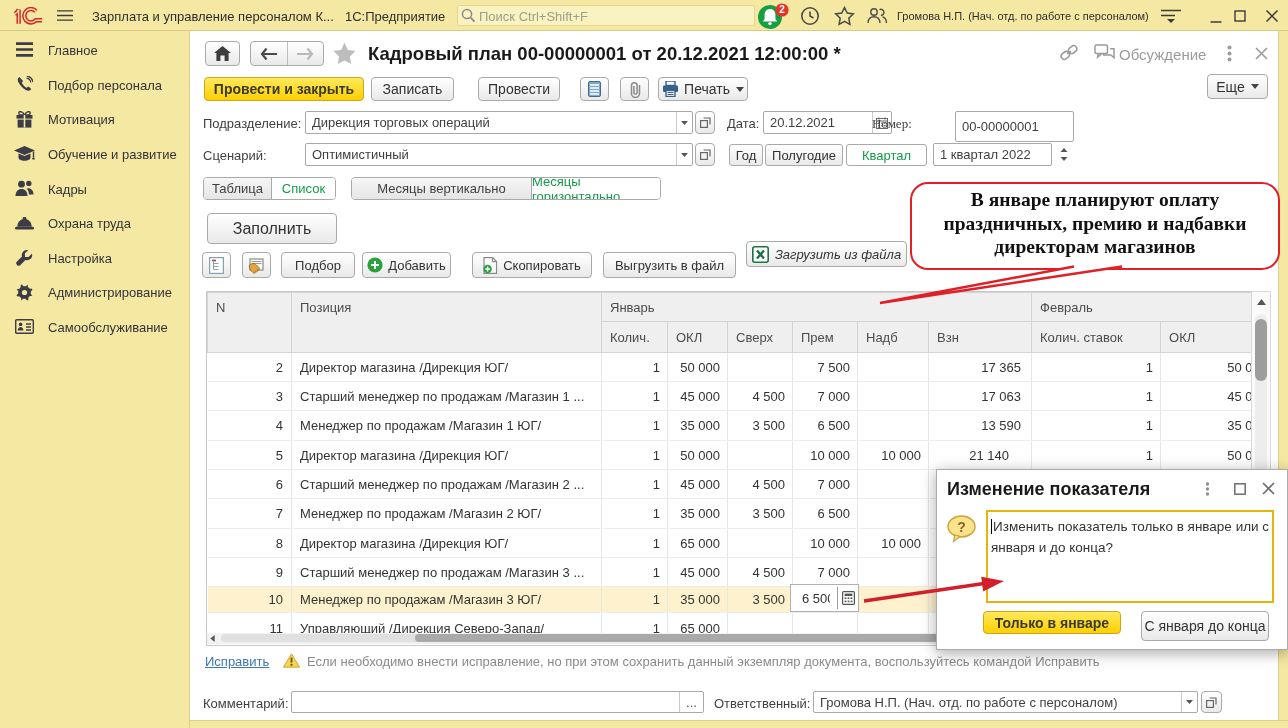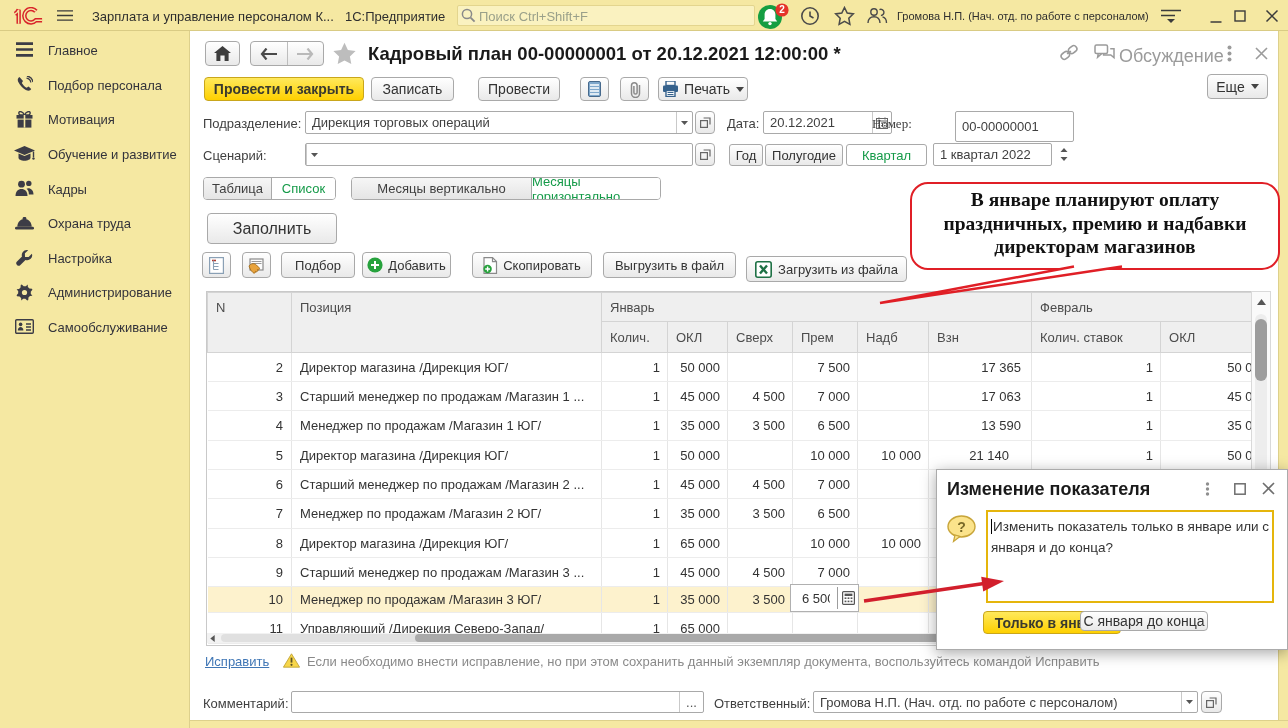--- a/index.html
+++ b/index.html
@@ -188,21 +188,21 @@
     <path d="M7.6 8.5 h4.8"></path>
   </g>
 </svg>
 <svg class="abs" style="left:1094px;top:44px;" width="21" height="18" viewBox="0 0 21 18">
   <g fill="none" stroke="#9b9b9b" stroke-width="1.5">
     <rect x="1" y="1" width="12.5" height="8.6" rx="1.5"></rect>
     <path d="M4.2 9.6 l-0.6 3.6 4-3.6"></path>
     <path d="M16.2 4.8 h3.8 v8.8 l-3.2-2.6 h-7.2 v-1.6"></path>
   </g>
 </svg>
-<div class="lab" style="left:1119px;top:46px;font-size:18px;color:#9b9b9b;">Обсуждение</div>
+<div class="lab" style="left:1119px;top:46px;font-size:15px;color:#9b9b9b;">Обсуждение</div>
 <svg class="abs" style="left:1227px;top:45px;" width="5" height="17" viewBox="0 0 5 17">
     <g fill="#9b9b9b">
       <circle cx="2.5" cy="2.5" r="2"></circle>
       <circle cx="2.5" cy="8.5" r="2"></circle>
       <circle cx="2.5" cy="14.5" r="2"></circle>
     </g>
   </svg>
 <svg class="abs" style="left:1255px;top:47px;" width="13" height="13" viewBox="0 0 13 13">
     <path d="M1 1 L12 12 M12 1 L1 12" stroke="#9b9b9b" stroke-width="1.6"></path>
   </svg>
@@ -279,20 +279,21 @@
       </svg>
   </div>
 </div>
 <div class="lab" style="left:872px;top:116px;font-family:Liberation Serif, serif;">Номер:</div>
 <div class="inp" style="left:955px;top:111px;width:119px;height:31px;">
     <div style="padding-left:6px;">00-00000001</div>
   </div>
 
 <div class="lab" style="left:203px;top:148px;">Сценарий:</div>
 <div class="inp" style="left:305px;top:143px;width:388px;height:23px;">
+  <div style="padding-left:6px;flex:1;">Оптимистичный</div>
   <div style="width:16px;height:100%;border-left:1px solid #c9c9c9;display:flex;align-items:center;justify-content:center;">
       <svg width="7" height="4" viewBox="0 0 7 4">
         <path d="M0 0h7L3.5 4z" fill="#555"></path>
       </svg>
     </div>
 </div>
 <div class="btn" style="left:695px;top:143px;width:20px;height:23px;">
   <svg width="11" height="11" viewBox="0 0 11 11">
       <g fill="none" stroke="#666" stroke-width="1.2">
         <rect x="0.6" y="3.6" width="6.8" height="6.8"></rect>
@@ -351,21 +352,21 @@
   <div class="btn" style="left:472px;top:252px;width:120px;height:26px;">
     <svg width="15" height="17" viewBox="0 0 15 17" style="margin-right:5px;">
       <path d="M1 0.6 h8.5 L13.5 4.6 V16.4 H1z" fill="#fff" stroke="#8a8a8a" stroke-width="1.2"></path>
       <path d="M9.5 0.6 V4.6 H13.5" fill="none" stroke="#8a8a8a" stroke-width="1.2"></path>
       <circle cx="4.6" cy="12" r="4.2" fill="#27a23d"></circle>
         <path d="M4.6 9.6 v4.8 M2.2 12 h4.8" stroke="#fff" stroke-width="1.4"></path>
     </svg>
     Скопировать
   </div>
   <div class="btn" style="left:603px;top:252px;width:133px;height:26px;">Выгрузить в файл</div>
-  <div class="btn" style="left:746px;top:256px;width:161px;height:26px;">
+  <div class="btn" style="left:746px;top:241px;width:161px;height:26px;font-style:italic;">
     <svg width="17" height="17" viewBox="0 0 17 17" style="margin-right:6px;">
         <rect x="0.8" y="0.8" width="15.4" height="15.4" rx="2" fill="#fff" stroke="#1e7145" stroke-width="1.6"></rect>
         <path d="M5 4.5 L12 12.5 M12 4.5 L5 12.5" stroke="#1e7145" stroke-width="2.4"></path>
       </svg>
     Загрузить из файла
   </div>
 </div>
 
 <div id="table">
 <style>
@@ -619,21 +620,21 @@
     </svg>
 
 <svg class="abs" style="left:947px;top:515px;" width="29" height="28" viewBox="0 0 29 28">
   <ellipse cx="14.5" cy="11.5" rx="13.5" ry="10.5" fill="#fbe38b" stroke="#c8a53a" stroke-width="1.4"></ellipse>
   <path d="M8 20 L6.5 26.5 L13 21.5 Z" fill="#fbe38b" stroke="#c8a53a" stroke-width="1.2"></path>
   <text x="14.5" y="16.5" text-anchor="middle" font-size="14" font-weight="bold" fill="#7a6a28" font-family="Liberation Sans">?</text>
 </svg>
 <div class="abs" style="left:986px;top:510px;width:288px;height:93px;background:#fff;border:2px solid #e5b50c;"></div>
 <div class="abs" style="left:991px;top:516px;width:283px;font-size:13.5px;color:#333;line-height:21px;"><span style="border-left:1px solid #000;padding-left:1px;">И</span>зменить показатель только в январе или с января и до конца?</div>
 <div class="ybtn" style="left:983px;top:611px;width:138px;height:23px;font-size:14px;">Только в январе</div>
-<div class="btn" style="left:1080px;top:611px;width:128px;height:20px;font-size:14px;">С января до конца</div>
+<div class="btn" style="left:1141px;top:611px;width:128px;height:30px;font-size:14px;">С января до конца</div>
 </div>
 
 <div id="annot">
 
 <div class="abs" style="left:910px;top:182px;width:370px;height:88px;border:2.5px solid #e01f26;border-radius:18px;background:#fff;"></div>
 <div class="abs" style="left:910px;top:188px;width:370px;text-align:center;font-family:'Liberation Serif',serif;font-weight:bold;font-size:19.5px;line-height:23.5px;color:#111;">В январе планируют оплату<br>праздничных, премию и надбавки<br>директорам магазинов</div>
 <svg class="abs" style="left:0;top:0;width:1288px;height:728px;pointer-events:none;" width="1288" height="728" viewBox="0 0 1288 728">
   <path d="M1074 266.5 L880 303 L1122 266.5" fill="#ffffff" stroke="#e01f26" stroke-width="2.5"></path>
   <path d="M864 601 L984 583.5" fill="none" stroke="#d21f2c" stroke-width="3.4"></path>
   <path d="M1004 581 L981.2 576.8 L983.2 591.4 Z" fill="#d21f2c"></path>

